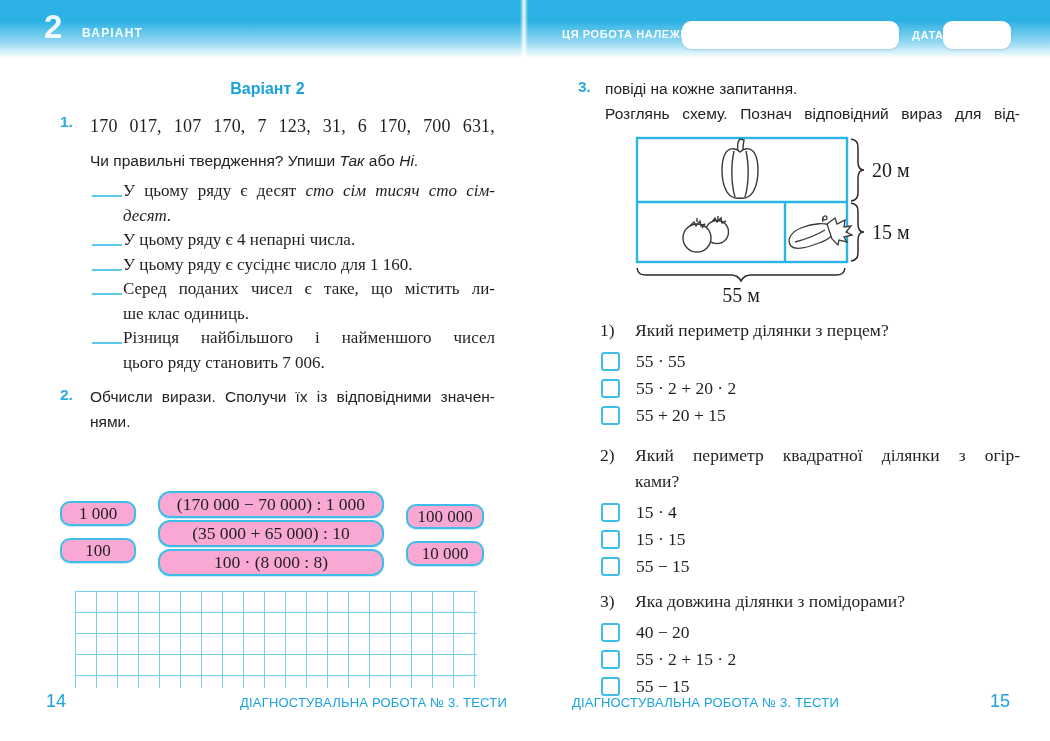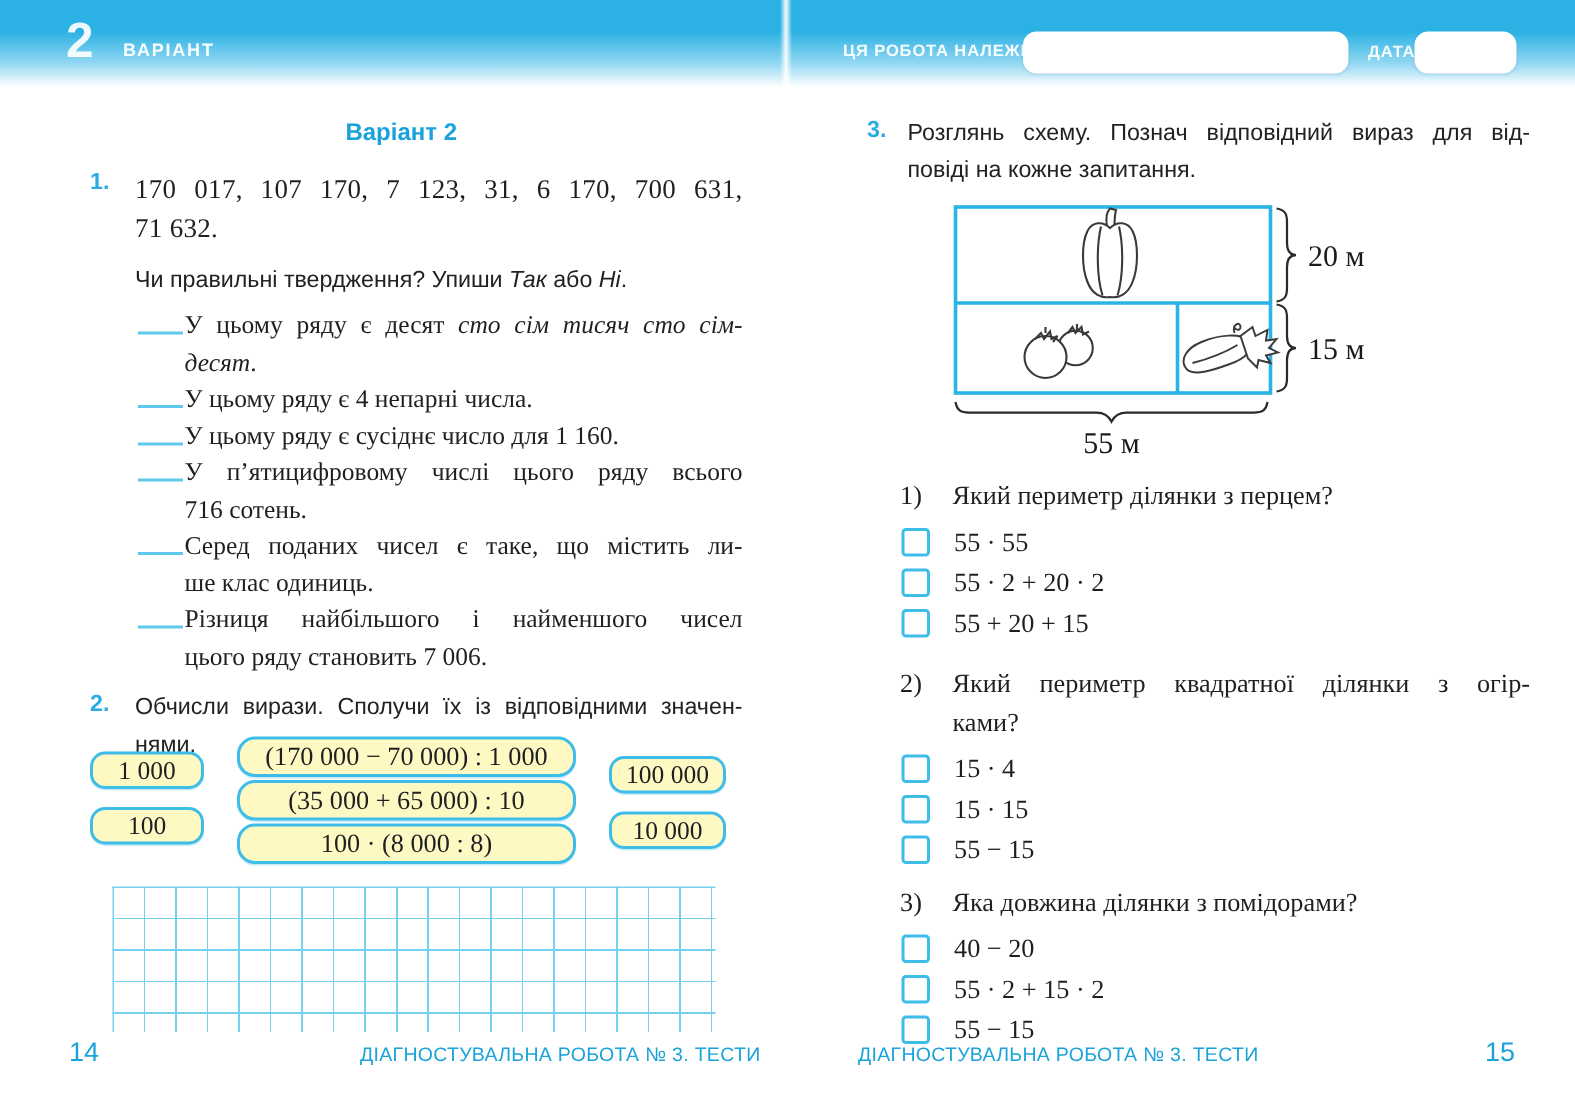--- a/index.html
+++ b/index.html
@@ -44,21 +44,21 @@
   .q-line{margin-top:9px;font-size:15.5px;line-height:25px;color:#222;}
   .tline.fill{text-align:justify;text-align-last:justify;}
 
   .statements{margin-top:6px;}
   .statement{position:relative;padding-left:83px;}
   .stmt-text{font-size:17px;line-height:24.5px;}
   .blank{position:absolute;left:52px;top:16px;width:30px;height:2px;background:var(--grid-line);}
 
   .boxes-area{position:absolute;left:0;top:421px;width:455px;height:100px;}
   .bcol{position:absolute;}
-  .value-box,.expr-box{border:2px solid var(--box-border);border-radius:10px;background:#fef9c3;
+  .value-box,.expr-box{border:2px solid var(--box-border);border-radius:10px;background:#f9a8d4;
     display:flex;align-items:center;justify-content:center;font-size:17px;
     position:absolute;box-shadow:0 1px 0 rgba(41,171,226,.25);}
   .bcol-left{left:20px;}  .bcol-left .value-box{width:76px;height:25px;}
   .bcol-mid{left:118px;}  .bcol-mid .expr-box{width:226px;height:27px;border-radius:12px;font-size:17.5px;}
   .bcol-right{left:366px;}.bcol-right .value-box{width:78px;height:25px;}
 
   .grid-paper{position:absolute;left:35px;top:521px;width:402px;height:97px;
     background-image:
       repeating-linear-gradient(to right, var(--grid-line) 0 1px, transparent 1px 21px),
       repeating-linear-gradient(to bottom, var(--grid-line) 0 1px, transparent 1px 21px);
@@ -105,21 +105,20 @@
 </div>
 
 <div class="page-left">
   <div class="variant-title">Варіант 2</div>
 
   <div class="task">
     <div class="task-num">1.</div>
     <div class="task-body">
       <div class="series">
           <div class="tline fill">170 017, 107 170, 7 123, 31, 6 170, 700 631,</div>
-          <div class="tline">71 632.</div>
         </div>
       <div class="q-line sans">
           <div class="tline"><span>Чи правильні твердження? Упиши </span><span class="it">Так</span><span> або </span><span class="it">Ні</span><span>.</span></div>
         </div>
     </div>
   </div>
 
   <div class="statements">
       <div class="statement">
         <span class="blank"></span>
@@ -131,27 +130,20 @@
       <div class="statement">
         <span class="blank"></span>
         <div class="stmt-text">
           <div class="tline">У цьому ряду є 4 непарні числа.</div>
         </div>
       </div>
       <div class="statement">
         <span class="blank"></span>
         <div class="stmt-text">
           <div class="tline">У цьому ряду є сусіднє число для 1 160.</div>
-        </div>
-      </div>
-      <div class="statement">
-        <span class="blank"></span>
-        <div class="stmt-text">
-          <div class="tline fill">У п’ятицифровому числі цього ряду всього</div>
-          <div class="tline">716 сотень.</div>
         </div>
       </div>
       <div class="statement">
         <span class="blank"></span>
         <div class="stmt-text">
           <div class="tline fill">Серед поданих чисел є таке, що містить ли-</div>
           <div class="tline">ше клас одиниць.</div>
         </div>
       </div>
       <div class="statement">
@@ -190,22 +182,22 @@
   </div>
 
   <div class="grid-paper"></div>
 </div>
 
 <div class="page-right">
   <div class="task task3" style="margin-top:0;">
     <div class="task-num">3.</div>
     <div class="task-body">
       <div class="prompt sans">
+          <div class="tline">повіді на кожне запитання.</div>
           <div class="tline fill">Розглянь схему. Познач відповідний вираз для від-</div>
-          <div class="tline">повіді на кожне запитання.</div>
         </div>
     </div>
   </div>
 
   <div class="diagram-wrap">
     <svg width="330" height="178" viewBox="0 0 330 178">
 
       <g stroke="var(--diagram)" stroke-width="2.4" fill="none">
         <rect x="2" y="6" width="210" height="124"></rect>
         <line x1="2" y1="70" x2="212" y2="70"></line>

